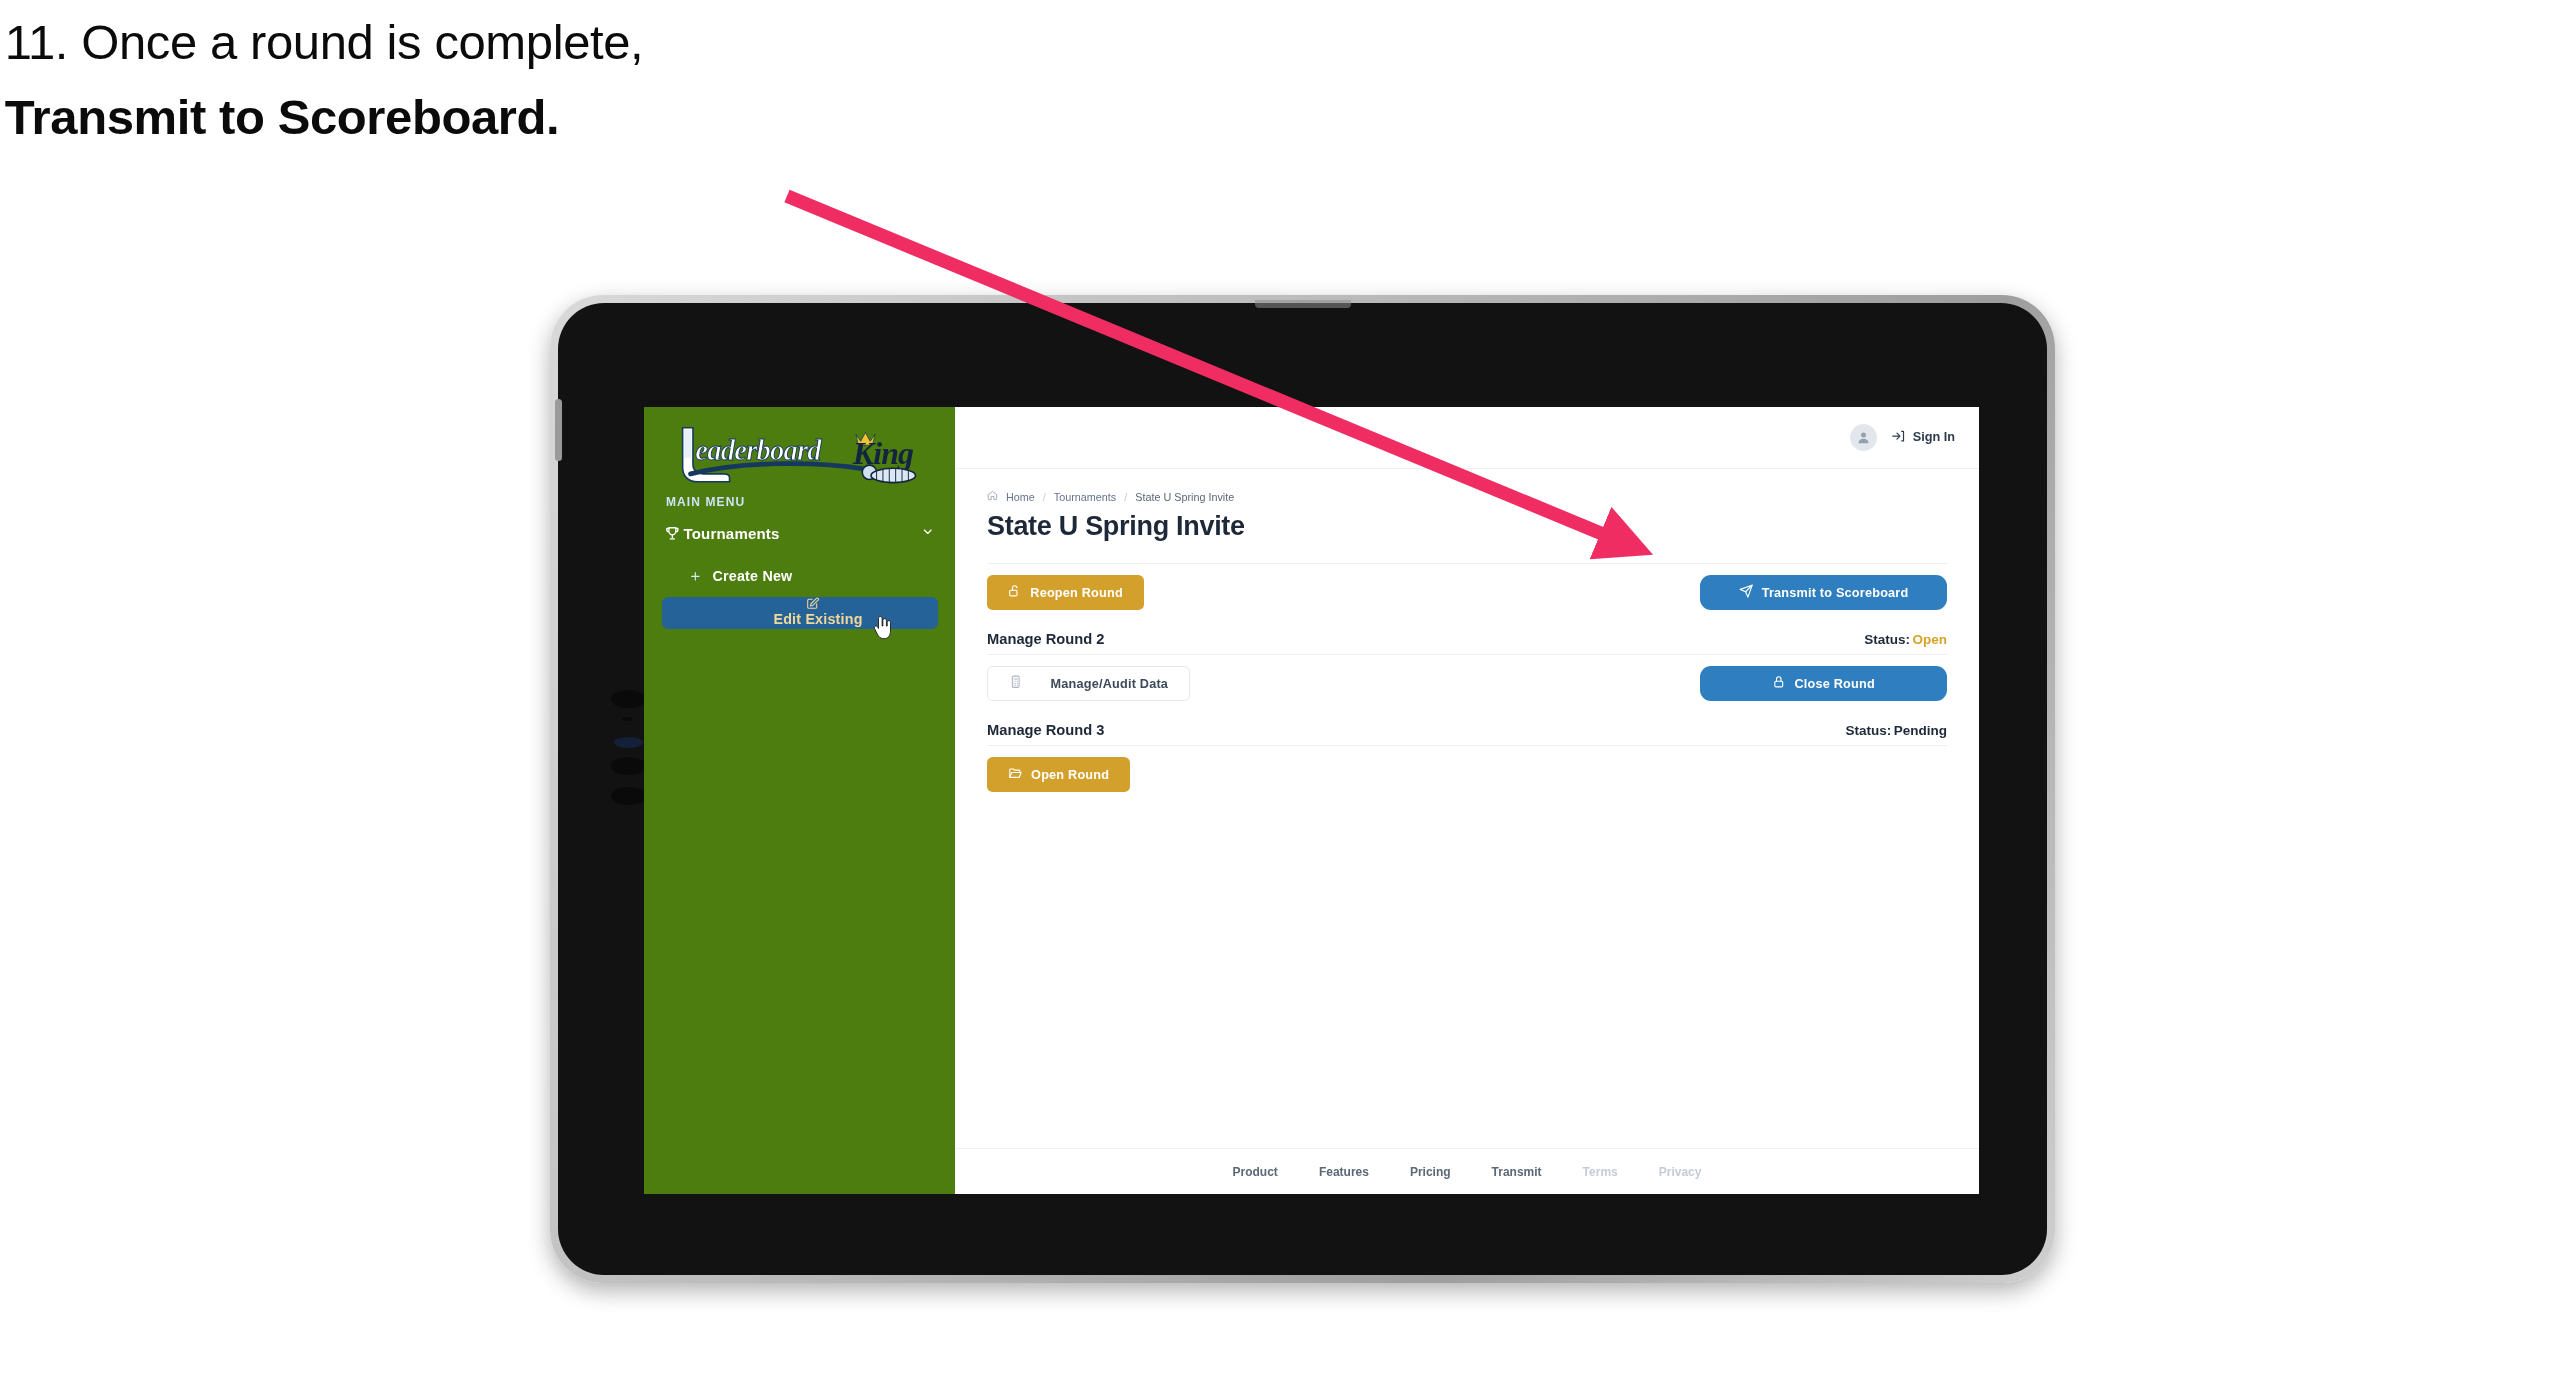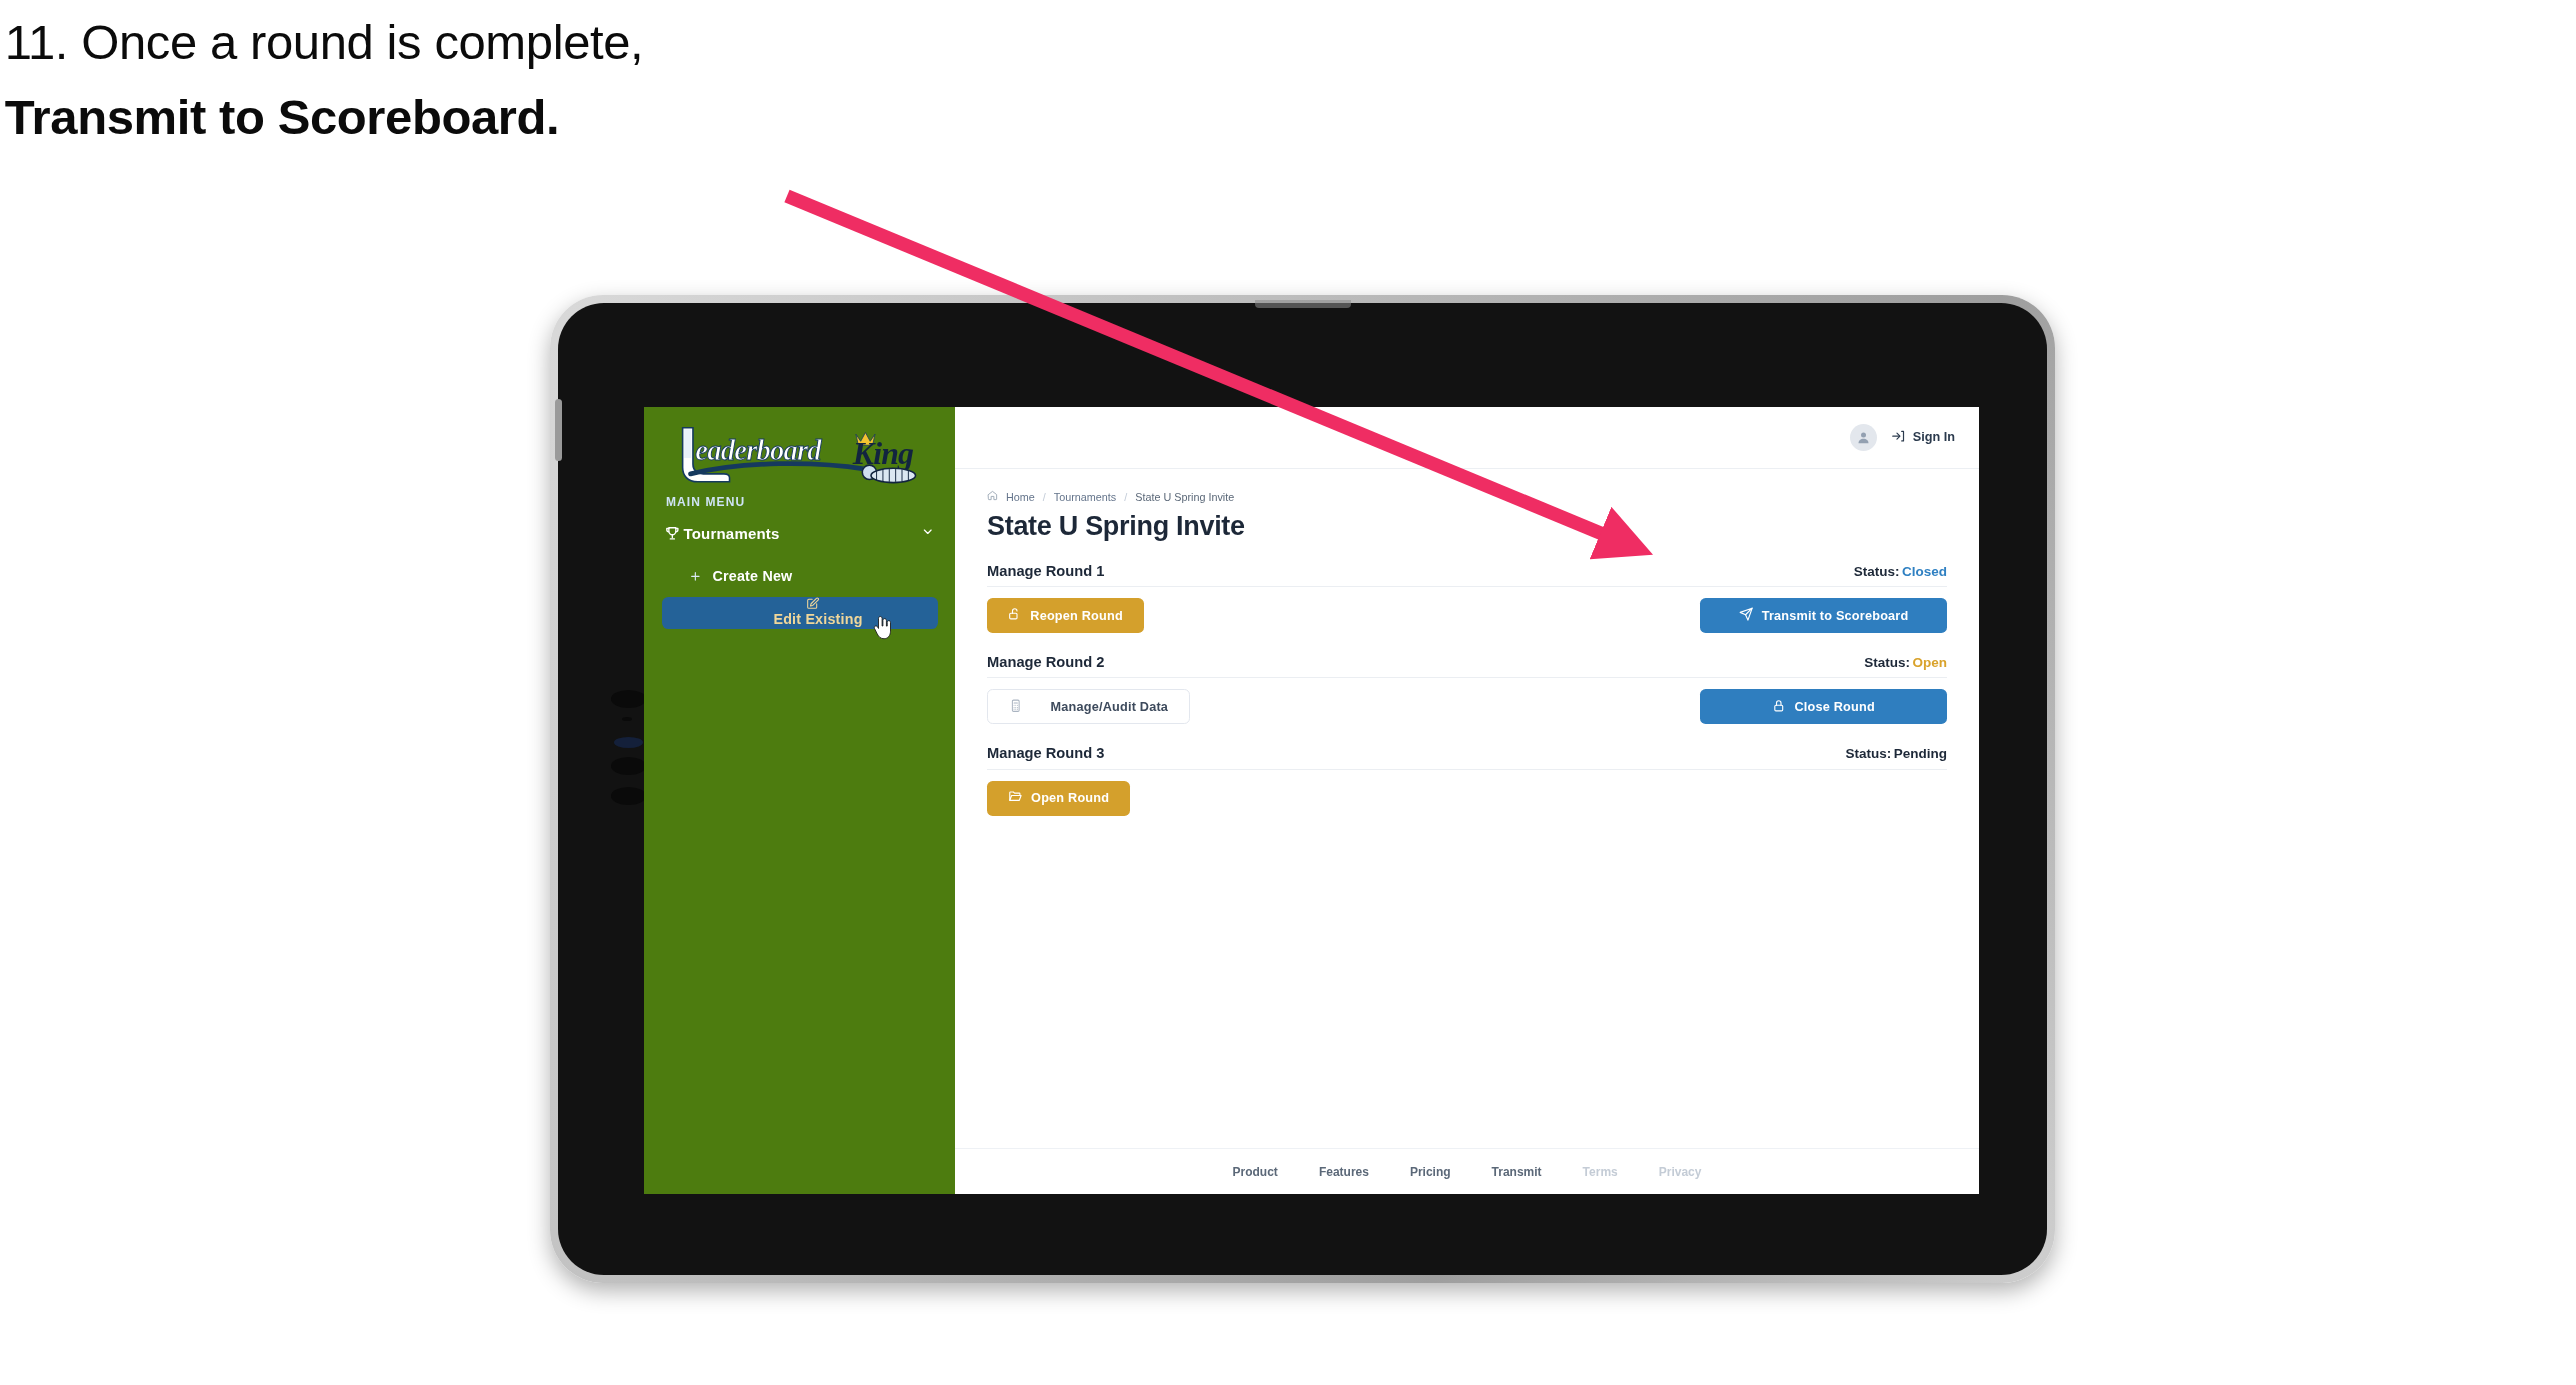--- a/index.html
+++ b/index.html
@@ -103,21 +103,21 @@
   .round-body{border-top:0.8px solid #ebeef2;padding-top:11px;display:flex;justify-content:space-between;align-items:center;}
 
   .btn{
     display:inline-flex;align-items:center;justify-content:center;gap:8.8px;
     border-radius:5.6px;font-size:12.7px;font-weight:bold;letter-spacing:0.2px;
     padding:0 21px;height:35px;box-sizing:border-box;cursor:pointer;border:none;
   }
   .btn-gold{background:#D4A02C;color:#fff;}
   .btn-blue{background:#2F7EBF;color:#fff;}
   .btn-ghost{background:#fff;color:#3d4a5c;border:0.8px solid #e3e7ee;gap:28px;}
-  .btn-wide{min-width:247px;}
+  .btn-wide{min-width:247px;border-radius:11px;}
 
   .footer{
     margin-top:auto;border-top:0.8px solid #eef1f5;height:45px;
     display:flex;align-items:center;justify-content:center;gap:41px;
   }
   .flink{font-size:12px;font-weight:bold;color:#5b6878;}
   .flink.dim{color:#c4ccd6;}
   .spacer{flex:1;}
 </style>
 </head>
@@ -248,26 +248,20 @@
             <span>Home</span>
             <span class="sep">/</span>
             <span>Tournaments</span>
             <span class="sep">/</span>
             <span class="cur">State U Spring Invite</span>
           </div>
 
           <div class="page-title">State U Spring Invite</div>
 
           <div class="round">
-            <div class="round-head">
-              <span class="round-name">Manage Round 1</span>
-              <span class="round-status">
-                <span>Status:</span><span class="val closed">Closed</span>
-              </span>
-            </div>
             <div class="round-body">
               <button class="btn btn-gold">
                 <span>
                   <svg width="13.5" height="13.5" viewBox="0 0 24 24" fill="none" stroke="#ffffff" stroke-width="2" stroke-linecap="round" stroke-linejoin="round">
                     <rect x="3" y="11" width="13" height="10" rx="2"></rect>
                       <path d="M8 11V7a4 4 0 0 1 8 0"></path>
                   </svg>
                 </span>
                 <span>Reopen Round</span>
               </button>

